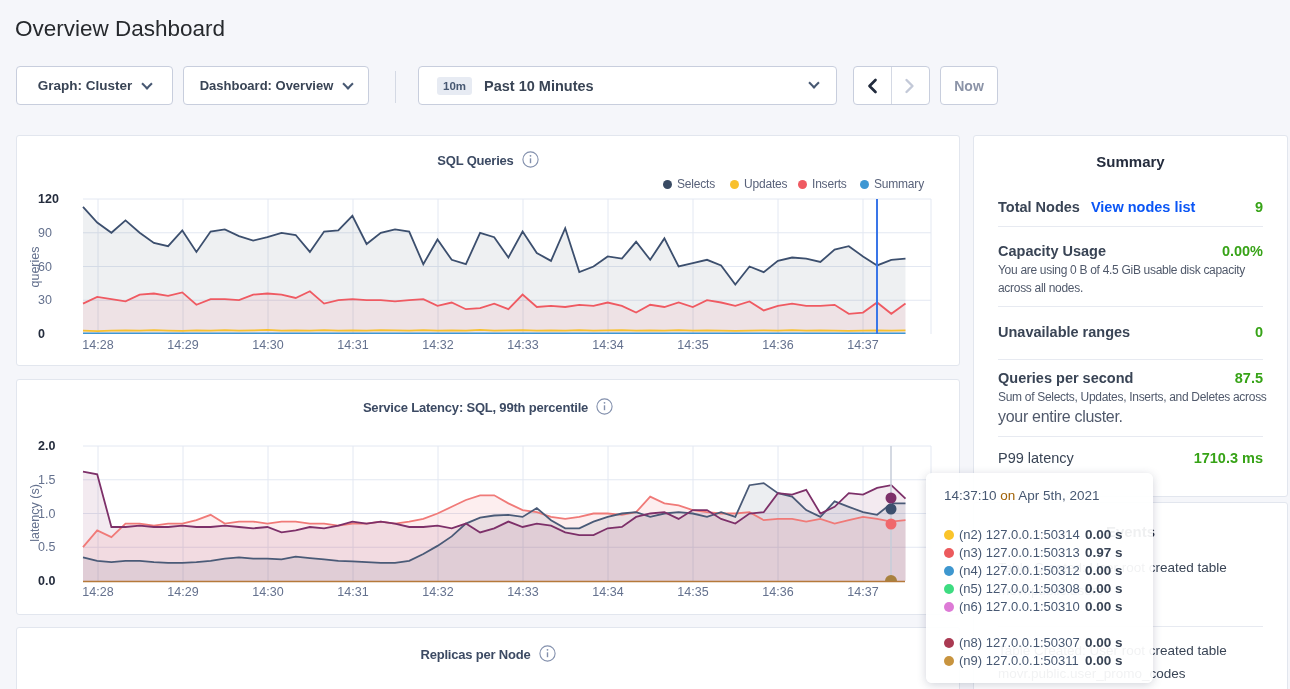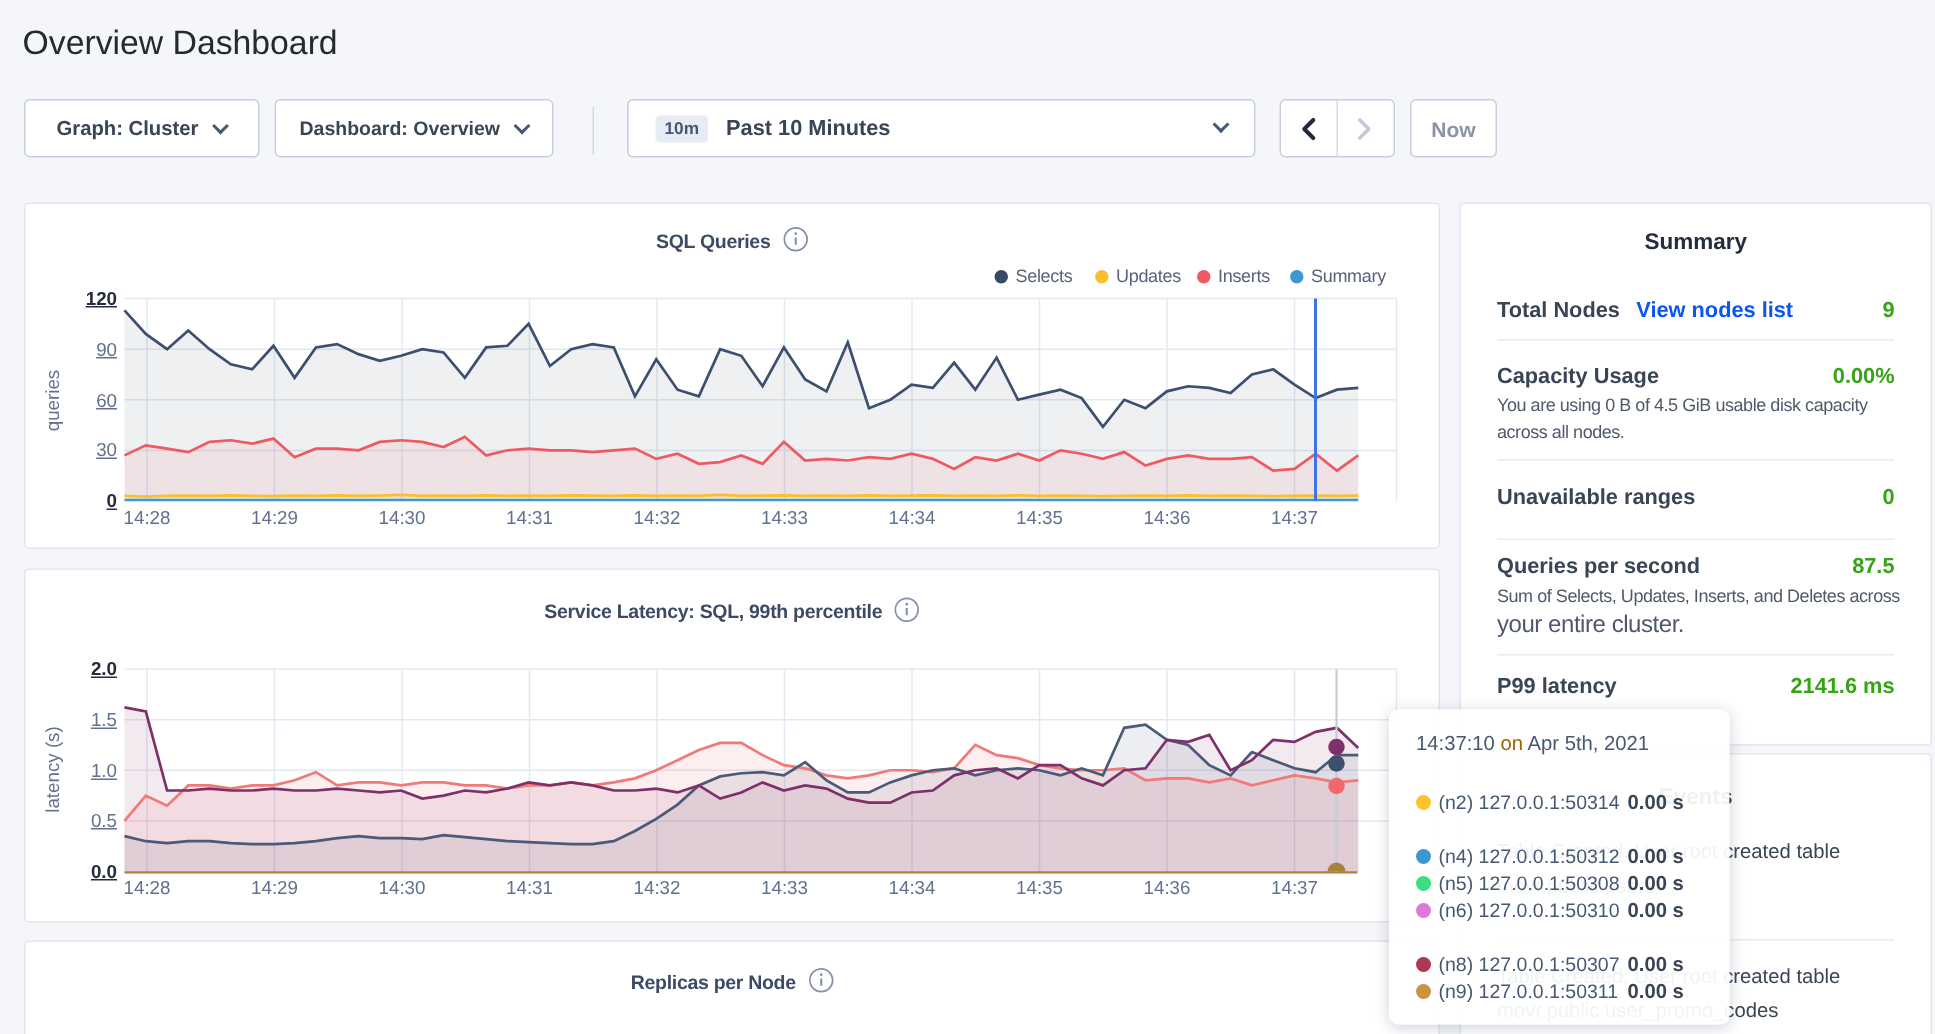--- a/index.html
+++ b/index.html
@@ -1,21 +1,21 @@
 <!DOCTYPE html>
 <html><head><meta charset="utf-8">
 <style>
 * { margin:0; padding:0; box-sizing:border-box; }
 html,body { width:1290px; height:689px; overflow:hidden; background:#f5f6fa;
   font-family:"Liberation Sans",sans-serif; }
 .abs { position:absolute; }
 .card { position:absolute; background:#fff; border:1px solid #e2e6ee; border-radius:3px; }
 .ctitle { position:absolute; width:944px; left:16px; text-align:center; font-size:13px; letter-spacing:-0.2px; font-weight:bold; color:#3c4a63; }
 .axl { font-size:12.5px; fill:#64718e; font-family:"Liberation Sans",sans-serif; }
-.ylab { position:absolute; font-size:12.5px; color:#64718e; text-align:right; width:40px; left:38px;text-decoration:underline; }
+.ylab { position:absolute; font-size:12.5px; color:#64718e; width:40px; left:38px; }
 .ylab.strong { color:#242c3d; font-weight:bold; }
 .btn { position:absolute; height:39px; background:#fff; border:1px solid #c8cedd; border-radius:4px;
   font-size:14px; font-weight:bold; color:#394455; display:flex; align-items:center; justify-content:center; }
 .chev { display:inline-block; width:8px; height:8px; border-right:2px solid #475872; border-bottom:2px solid #475872;
   transform:rotate(45deg); margin-left:11px; margin-top:-4px; }
 </style></head>
 <body>
 <div class="abs" style="left:15px;top:16px;font-size:22.5px;color:#26292d;font-weight:500">Overview Dashboard</div>
 
 <div class="btn" style="left:16px;top:66px;width:157px">
@@ -168,37 +168,42 @@
 <div class="abs" style="left:998px;top:243px;width:265px;font-size:14.5px"><span style="font-weight:bold;color:#394455">Capacity Usage</span><span style="float:right;color:#37a317;font-weight:bold">0.00%</span></div>
 <div class="abs" style="left:998px;top:263px;white-space:nowrap;font-size:12px;letter-spacing:-0.3px;color:#50596b">You are using 0 B of 4.5 GiB usable disk capacity</div>
 <div class="abs" style="left:998px;top:281px;white-space:nowrap;font-size:12px;letter-spacing:-0.3px;color:#50596b">across all nodes.</div>
 <div class="abs" style="left:998px;top:306px;width:265px;border-top:1px solid #e7eaf1"></div>
 <div class="abs" style="left:998px;top:324px;width:265px;font-size:14.5px"><span style="font-weight:bold;color:#394455">Unavailable ranges</span><span style="float:right;color:#37a317;font-weight:bold">0</span></div>
 <div class="abs" style="left:998px;top:359px;width:265px;border-top:1px solid #e7eaf1"></div>
 <div class="abs" style="left:998px;top:370px;width:265px;font-size:14.5px"><span style="font-weight:bold;color:#394455">Queries per second</span><span style="float:right;color:#37a317;font-weight:bold">87.5</span></div>
 <div class="abs" style="left:998px;top:390px;white-space:nowrap;font-size:12px;letter-spacing:-0.3px;color:#50596b">Sum of Selects, Updates, Inserts, and Deletes across</div>
 <div class="abs" style="left:998px;top:408px;white-space:nowrap;font-size:16px;letter-spacing:-0.3px;color:#50596b">your entire cluster.</div>
 <div class="abs" style="left:998px;top:436px;width:265px;border-top:1px solid #e7eaf1"></div>
-<div class="abs" style="left:998px;top:450px;width:265px;font-size:14.5px"><span style="font-weight:bold;color:#394455">P99 latency</span><span style="float:right;color:#37a317;font-weight:bold">2141.6 ms</span></div>
+<div class="abs" style="left:998px;top:450px;width:265px;font-size:14.5px"><span style="font-weight:normal;color:#394455">P99 latency</span><span style="float:right;color:#37a317;font-weight:bold">1710.3 ms</span></div>
 
 <div class="card" style="left:973px;top:502px;width:315px;height:240px"></div>
 <div class="abs" style="left:973px;top:523px;width:315px;text-align:center;font-size:15px;font-weight:bold;color:#242c3d">Events</div>
 <div class="abs" style="left:998px;top:556px;width:280px;font-size:13.5px;color:#394455;line-height:23px">Table Created: User root created table<br>movr.public.users</div>
 <div class="abs" style="left:998px;top:626px;width:265px;border-top:1px solid #e7eaf1"></div>
 <div class="abs" style="left:998px;top:639px;width:280px;font-size:13.5px;color:#394455;line-height:23px">Table Created: User root created table<br>movr.public.user_promo_codes</div>
 
 <div class="abs" style="left:926px;top:473px;width:227px;height:210px;background:rgba(255,255,255,0.93);
   border-radius:6px;box-shadow:0 2px 10px rgba(50,60,90,0.22)">
   <div style="position:absolute;left:18px;top:488px;font-size:13.5px;color:#475872;margin-top:-473px">14:37:10 <span style="color:#a16207">on</span> Apr 5th, 2021</div>
   <div style="position:absolute;left:0;top:-473px;width:227px;height:900px">
       <div style="position:absolute;left:18px;top:526px;width:200px;height:18px;line-height:18px;font-size:13px;color:#475872">
         <span style="background:#fac42a;width:10px;height:10px;border-radius:50%;position:absolute;left:0;top:4px">&nbsp;</span>
         <span style="position:absolute;left:15px;top:0">(n2) 127.0.0.1:50314</span>
         <span style="position:absolute;left:141px;top:0;font-weight:bold;font-size:13.5px;color:#394455">0.00 s</span>
       </div>
+      <div style="position:absolute;left:18px;top:544px;width:200px;height:18px;line-height:18px;font-size:13px;color:#475872">
+        <span style="background:#ec5a5d;width:10px;height:10px;border-radius:50%;position:absolute;left:0;top:4px">&nbsp;</span>
+        <span style="position:absolute;left:15px;top:0">(n3) 127.0.0.1:50313</span>
+        <span style="position:absolute;left:141px;top:0;font-weight:bold;font-size:13.5px;color:#394455">0.97 s</span>
+      </div>
       <div style="position:absolute;left:18px;top:562px;width:200px;height:18px;line-height:18px;font-size:13px;color:#475872">
         <span style="background:#3e97cf;width:10px;height:10px;border-radius:50%;position:absolute;left:0;top:4px">&nbsp;</span>
         <span style="position:absolute;left:15px;top:0">(n4) 127.0.0.1:50312</span>
         <span style="position:absolute;left:141px;top:0;font-weight:bold;font-size:13.5px;color:#394455">0.00 s</span>
       </div>
       <div style="position:absolute;left:18px;top:580px;width:200px;height:18px;line-height:18px;font-size:13px;color:#475872">
         <span style="background:#3edc81;width:10px;height:10px;border-radius:50%;position:absolute;left:0;top:4px">&nbsp;</span>
         <span style="position:absolute;left:15px;top:0">(n5) 127.0.0.1:50308</span>
         <span style="position:absolute;left:141px;top:0;font-weight:bold;font-size:13.5px;color:#394455">0.00 s</span>
       </div>

